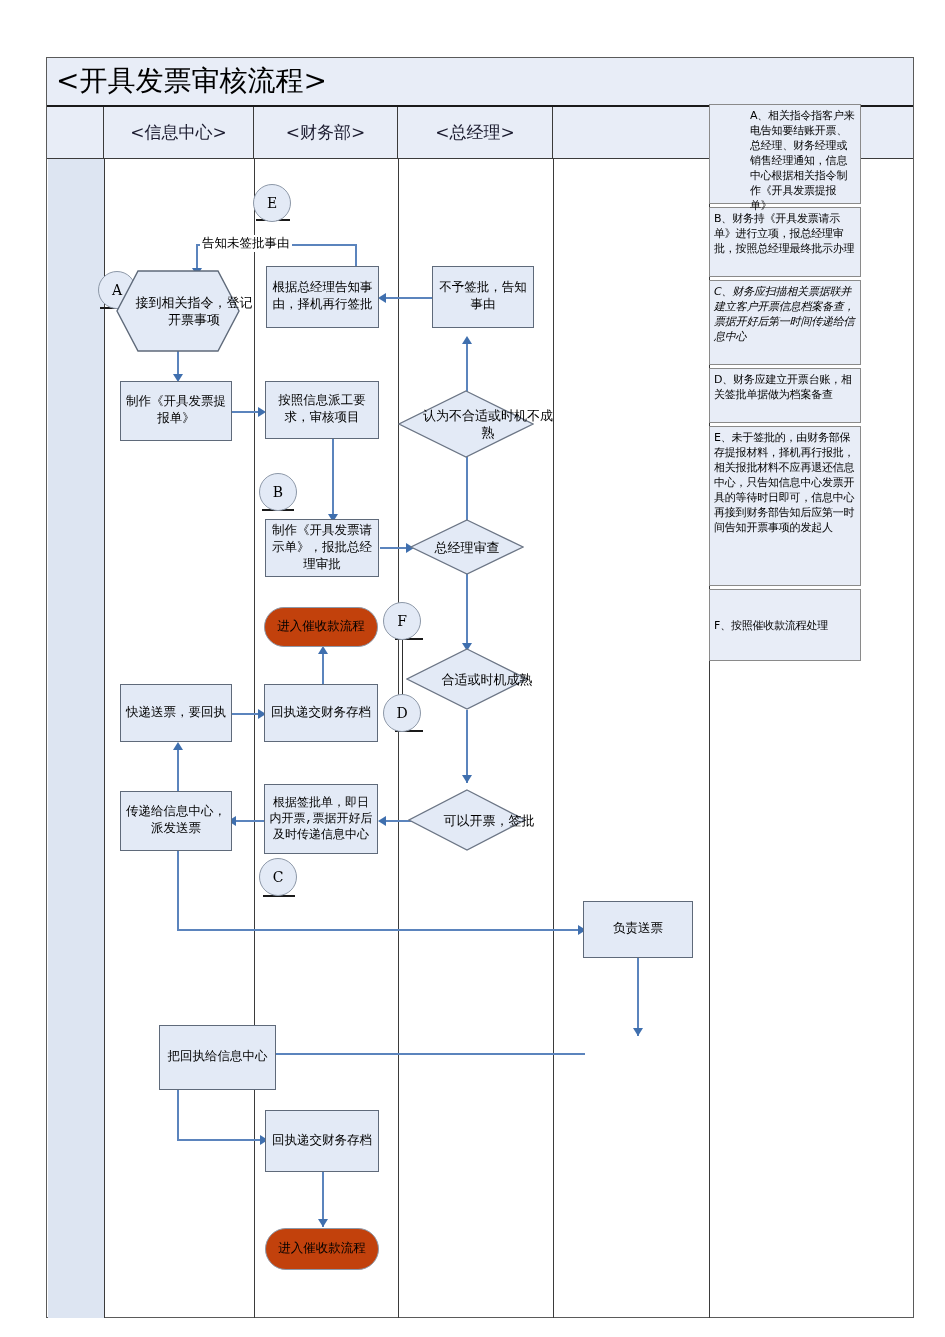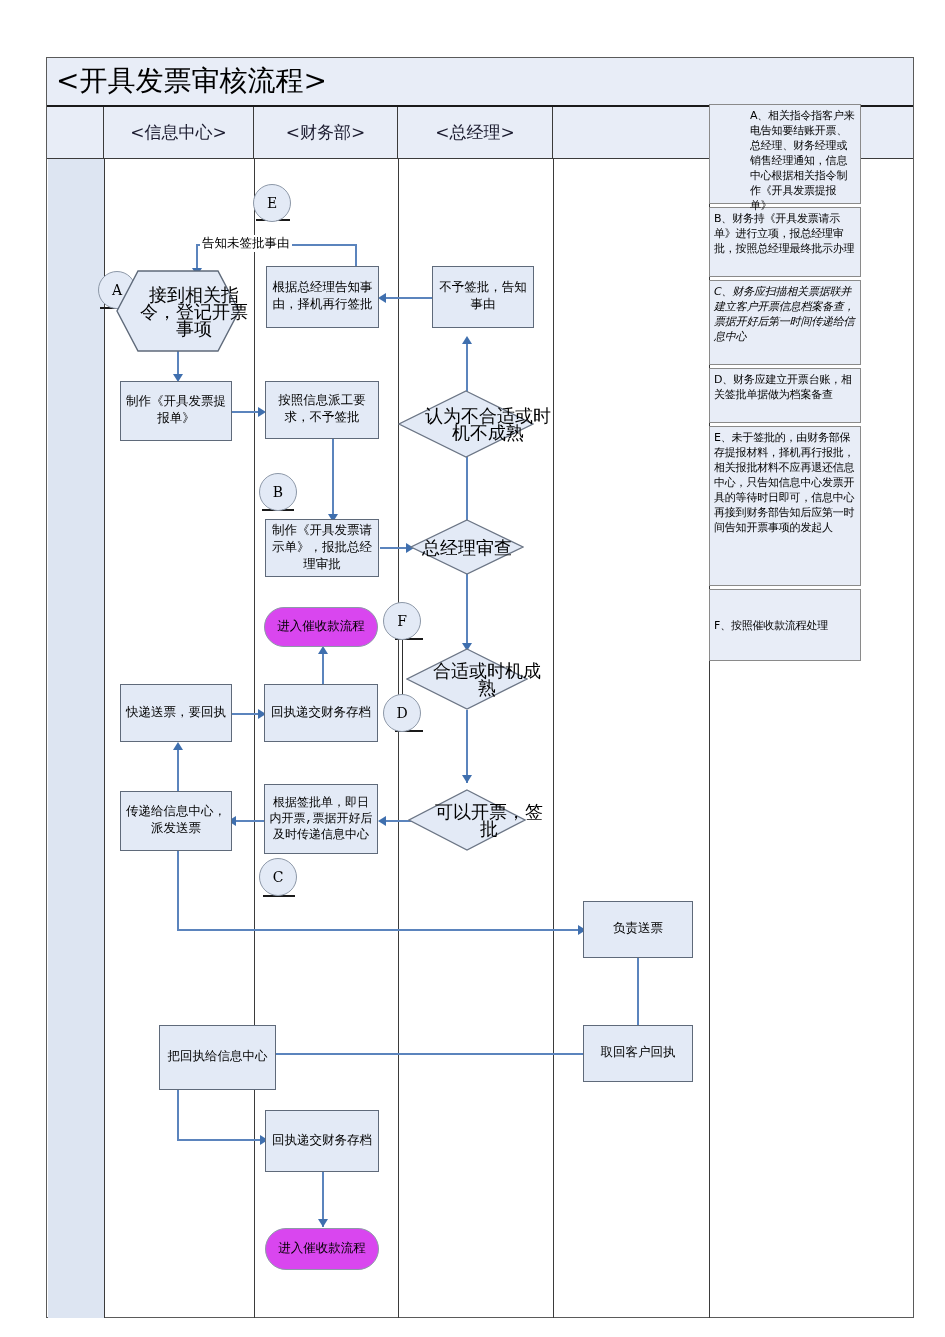--- a/index.html
+++ b/index.html
@@ -125,21 +125,21 @@
     font-size: 12.5px;
     line-height: 17px;
     color: #000000;
   }
   .box {
     background: #e3eaf6;
     border: 1.4px solid #5f6a7a;
     padding: 2px 4px;
   }
   .rounded {
-    background: #d946ef;
+    background: #c2410c;
     border: 1.2px solid #8d98a8;
     border-radius: 22px;
   }
   .connector {
     background: #e3eaf6;
     border: 1.1px solid #8d98a8;
     border-radius: 50%;
     font-family: "DejaVu Serif", "Liberation Serif", serif;
     font-size: 14px;
   }
@@ -154,21 +154,21 @@
   .diamond-wrap svg, .hex-wrap svg { display: block; }
   .shape-label {
     position: absolute;
     left: 0; top: 0;
     width: 100%; height: 100%;
     display: flex;
     align-items: center;
     justify-content: center;
     text-align: center;
     font-family: "DejaVu Sans", "Liberation Sans", sans-serif;
-    font-size: 18px;
+    font-size: 13px;
     line-height: 17px;
     color: #000000;
     pointer-events: none;
   }
 
   
   .ln {
     position: absolute;
     background: #5b84bd;
   }
@@ -318,21 +318,21 @@
     </svg>
     <div class="shape-label" style="padding:0 16px;">接到相关指令，登记开票事项</div>
   </div>
 
   <div class="shape box" style="left:120px;top:381px;width:112px;height:60px;">制作《开具发票提报单》</div>
 
   <div class="shape box" style="left:266px;top:266px;width:113px;height:62px;">根据总经理告知事由，择机再行签批</div>
 
   <div class="shape box" style="left:432px;top:266px;width:102px;height:62px;">不予签批，告知事由</div>
 
-  <div class="shape box" style="left:265px;top:381px;width:114px;height:58px;">按照信息派工要求，不予签批</div>
+  <div class="shape box" style="left:265px;top:381px;width:114px;height:58px;">按照信息派工要求，审核项目</div>
 
   <div class="shape connector" style="left:259px;top:473px;width:38px;height:38px;">B</div>
 
   <div class="diamond-wrap" style="left:398px;top:390px;width:136px;height:68px;">
     <svg width="136" height="68" viewBox="0 0 136 68">
       <polygon points="68,1 135,34 68,67 1,34" fill="#e3eaf6" stroke="#6b7585" stroke-width="1.3"></polygon>
     </svg>
     <div class="shape-label" style="padding:0 22px;">认为不合适或时机不成熟</div>
   </div>
 
@@ -370,21 +370,20 @@
     <svg width="118" height="62" viewBox="0 0 118 62">
       <polygon points="59,1 117,31 59,61 1,31" fill="#e3eaf6" stroke="#6b7585" stroke-width="1.3"></polygon>
     </svg>
     <div class="shape-label" style="padding:0 22px;">可以开票，签批</div>
   </div>
 
   <div class="shape connector" style="left:259px;top:858px;width:38px;height:38px;">C</div>
 
   <div class="shape box" style="left:583px;top:901px;width:110px;height:57px;">负责送票</div>
 
-  <div class="shape box" style="left:583px;top:1025px;width:110px;height:57px;">取回客户回执</div>
 
   <div class="shape box" style="left:120px;top:1025px;width:117px;height:65px;margin-left:39px;">把回执给信息中心</div>
 
   <div class="shape box" style="left:265px;top:1110px;width:114px;height:62px;">回执递交财务存档</div>
 
   <div class="shape rounded" style="left:265px;top:1228px;width:114px;height:42px;">进入催收款流程</div>
 
 </div>
 
 </body></html>

